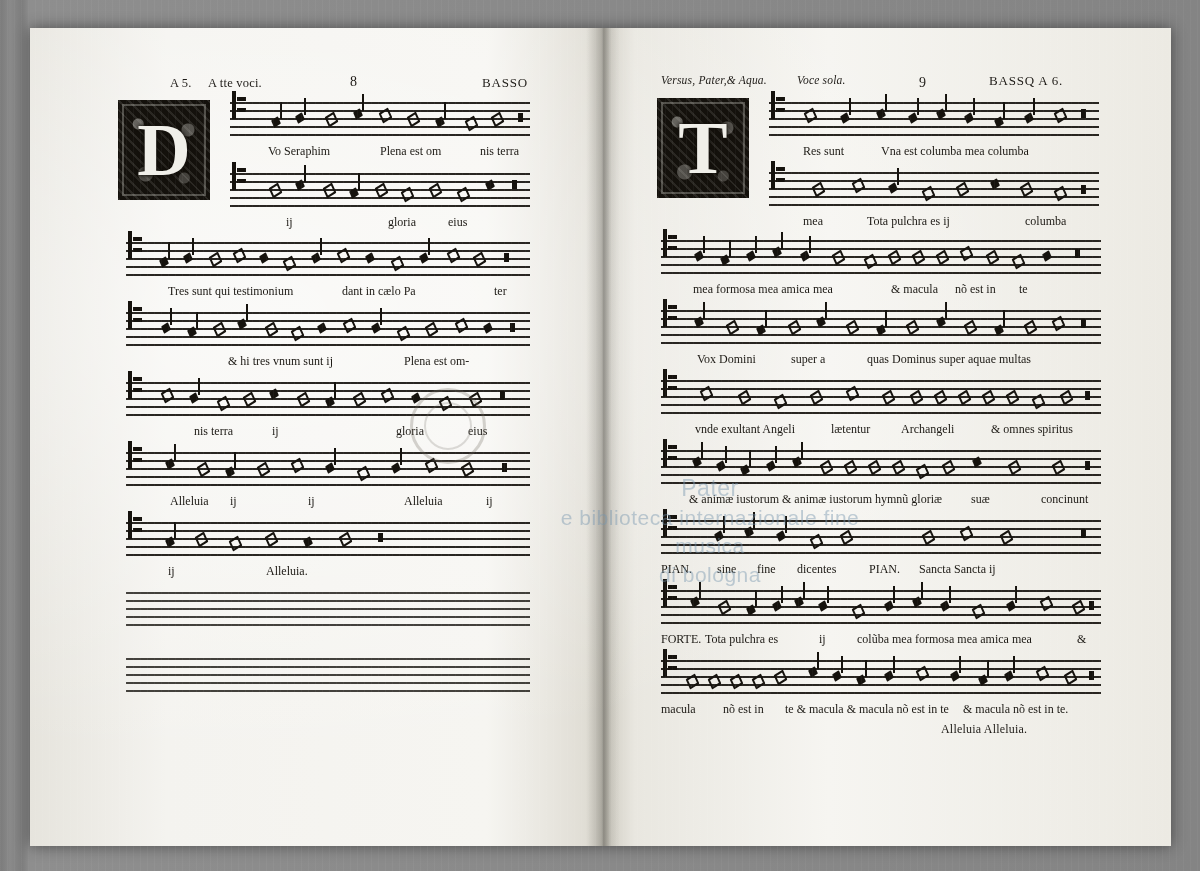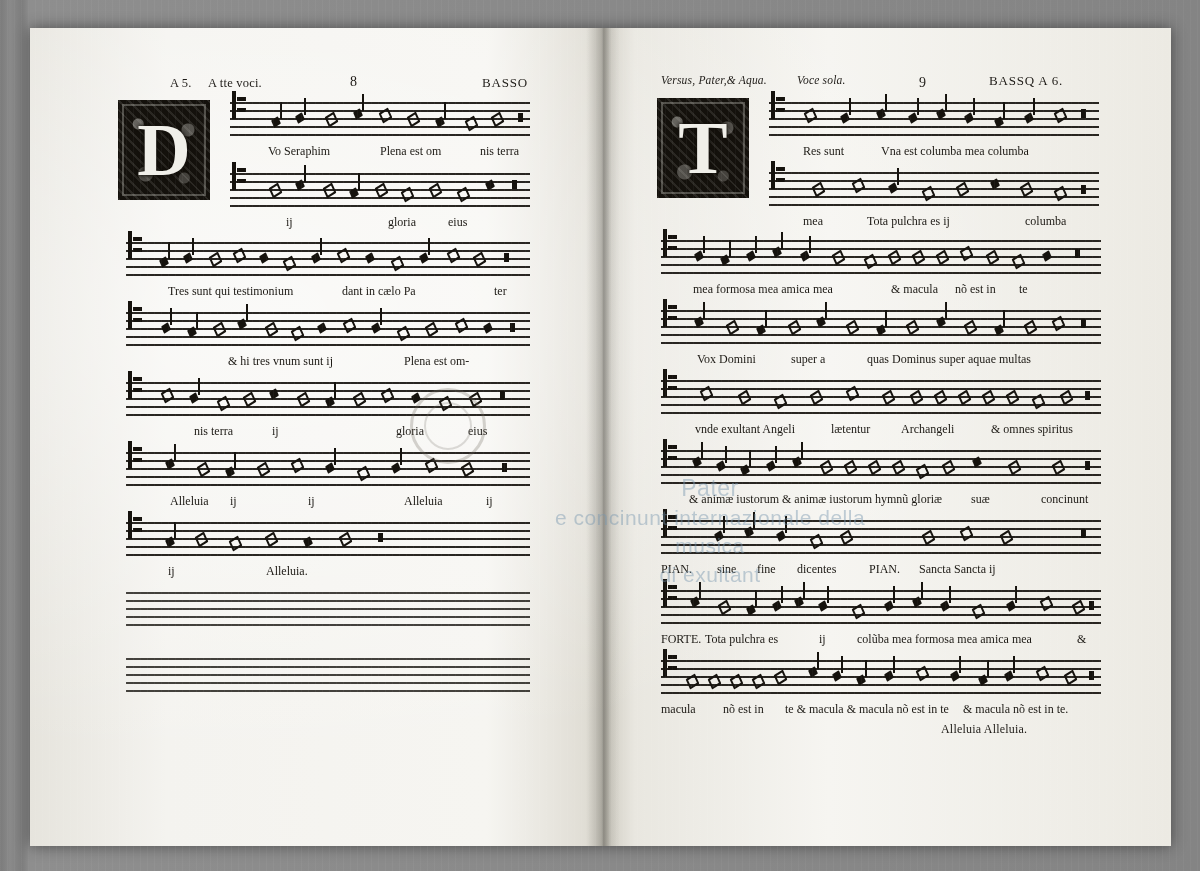--- a/index.html
+++ b/index.html
@@ -924,18 +924,18 @@
 
         <div class="hdr" style="left:340px; top:694px; font-size:12px;">Alleluia   Alleluia.</div>
 
       </div>
     </div>
 
     <div id="gutter"></div>
 
     <div id="watermark">
       <div class="big">Pater</div>
-      <div>e concinunt internazionale della musica</div>
-      <div>di exultant</div>
+      <div>e biblioteca internazionale fine musica</div>
+      <div>di bologna</div>
     </div>
 
   </div>
 </div>
 
 </body></html>

